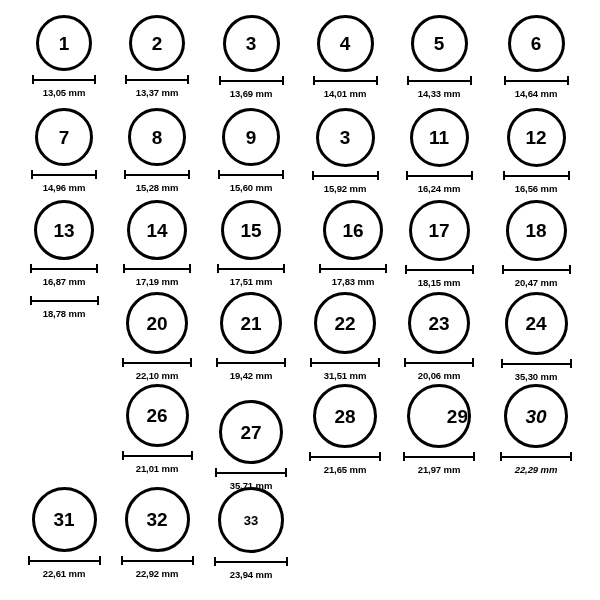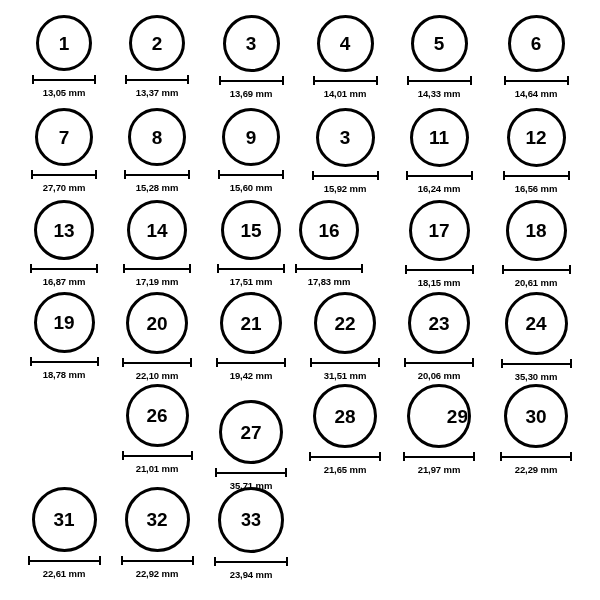--- a/index.html
+++ b/index.html
@@ -144,21 +144,21 @@
     </div>
     <div class="ring-cell" style="left: 19px; top: 108px; width: 90px;">
       <div class="ring-circle" style="width: 58px; height: 58px;">
         <span class="ring-size-label" style="font-size: 19px;">7</span>
       </div>
       <div class="measure" style="width: 66px;">
         <div class="measure-line"></div>
         <div class="measure-tick left"></div>
         <div class="measure-tick right"></div>
       </div>
-      <div class="mm-label">27,70 mm</div>
+      <div class="mm-label">14,96 mm</div>
     </div>
     <div class="ring-cell" style="left: 112px; top: 108px; width: 90px;">
       <div class="ring-circle" style="width: 58px; height: 58px;">
         <span class="ring-size-label" style="font-size: 19px;">8</span>
       </div>
       <div class="measure" style="width: 66px;">
         <div class="measure-line"></div>
         <div class="measure-tick left"></div>
         <div class="measure-tick right"></div>
       </div>
@@ -234,21 +234,21 @@
       <div class="ring-circle" style="width: 60px; height: 60px;">
         <span class="ring-size-label" style="font-size: 19px;">15</span>
       </div>
       <div class="measure" style="width: 68px;">
         <div class="measure-line"></div>
         <div class="measure-tick left"></div>
         <div class="measure-tick right"></div>
       </div>
       <div class="mm-label">17,51 mm</div>
     </div>
-    <div class="ring-cell" style="left: 284px; top: 200px; width: 90px;">
+    <div class="ring-cell" style="left: 308px; top: 200px; width: 90px;">
       <div class="ring-circle" style="width: 60px; height: 60px;">
         <span class="ring-size-label" style="font-size: 19px;">16</span>
       </div>
       <div class="measure" style="width: 68px;">
         <div class="measure-line"></div>
         <div class="measure-tick left"></div>
         <div class="measure-tick right"></div>
       </div>
       <div class="mm-label">17,83 mm</div>
     </div>
@@ -265,26 +265,23 @@
     </div>
     <div class="ring-cell" style="left: 491px; top: 200px; width: 90px;">
       <div class="ring-circle" style="width: 61px; height: 61px;">
         <span class="ring-size-label" style="font-size: 19px;">18</span>
       </div>
       <div class="measure" style="width: 69px;">
         <div class="measure-line"></div>
         <div class="measure-tick left"></div>
         <div class="measure-tick right"></div>
       </div>
-      <div class="mm-label">20,61 mm</div>
+      <div class="mm-label">20,47 mm</div>
     </div>
     <div class="ring-cell" style="left: 19px; top: 292px; width: 90px;">
-      <div class="ring-circle" style="width: 61px; height: 61px;">
-        <span class="ring-size-label" style="font-size: 19px;">19</span>
-      </div>
       <div class="measure" style="width: 69px;">
         <div class="measure-line"></div>
         <div class="measure-tick left"></div>
         <div class="measure-tick right"></div>
       </div>
       <div class="mm-label">18,78 mm</div>
     </div>
     <div class="ring-cell" style="left: 112px; top: 292px; width: 90px;">
       <div class="ring-circle" style="width: 62px; height: 62px;">
         <span class="ring-size-label" style="font-size: 19px;">20</span>
@@ -377,21 +374,21 @@
       <div class="ring-circle" style="width: 64px; height: 64px; justify-content: flex-end;">
         <span class="ring-size-label" style="font-size: 19px;">29</span>
       </div>
       <div class="measure" style="width: 72px;">
         <div class="measure-line"></div>
         <div class="measure-tick left"></div>
         <div class="measure-tick right"></div>
       </div>
       <div class="mm-label">21,97 mm</div>
     </div>
-    <div class="ring-cell" style="left: 491px; top: 384px; width: 90px;">
+    <div class="ring-cell" style="left: 491px; top: 384px; width: 90px; font-style: italic;">
       <div class="ring-circle" style="width: 64px; height: 64px;">
         <span class="ring-size-label" style="font-size: 19px;">30</span>
       </div>
       <div class="measure" style="width: 72px;">
         <div class="measure-line"></div>
         <div class="measure-tick left"></div>
         <div class="measure-tick right"></div>
       </div>
       <div class="mm-label">22,29 mm</div>
     </div>
@@ -412,21 +409,21 @@
       </div>
       <div class="measure" style="width: 73px;">
         <div class="measure-line"></div>
         <div class="measure-tick left"></div>
         <div class="measure-tick right"></div>
       </div>
       <div class="mm-label">22,92 mm</div>
     </div>
     <div class="ring-cell" style="left: 206px; top: 487px; width: 90px;">
       <div class="ring-circle" style="width: 66px; height: 66px;">
-        <span class="ring-size-label" style="font-size: 18px;">33</span>
+        <span class="ring-size-label" style="font-size: 13px;">33</span>
       </div>
       <div class="measure" style="width: 74px;">
         <div class="measure-line"></div>
         <div class="measure-tick left"></div>
         <div class="measure-tick right"></div>
       </div>
       <div class="mm-label">23,94 mm</div>
     </div>
   </div>
 

